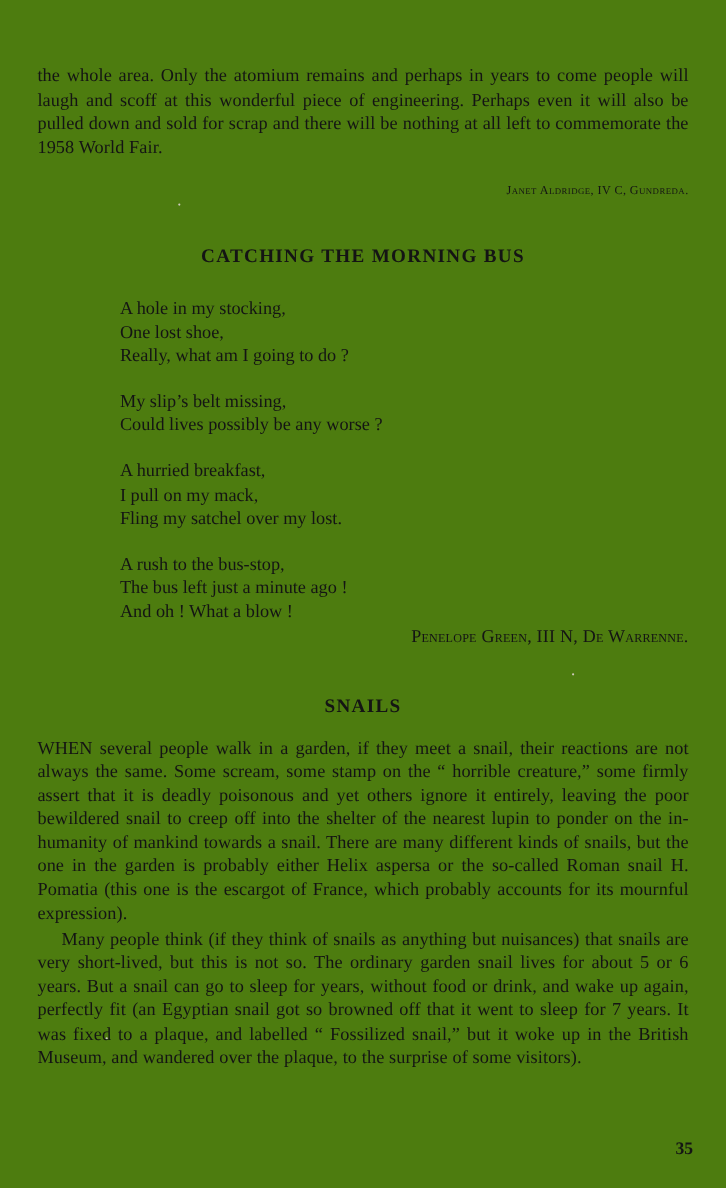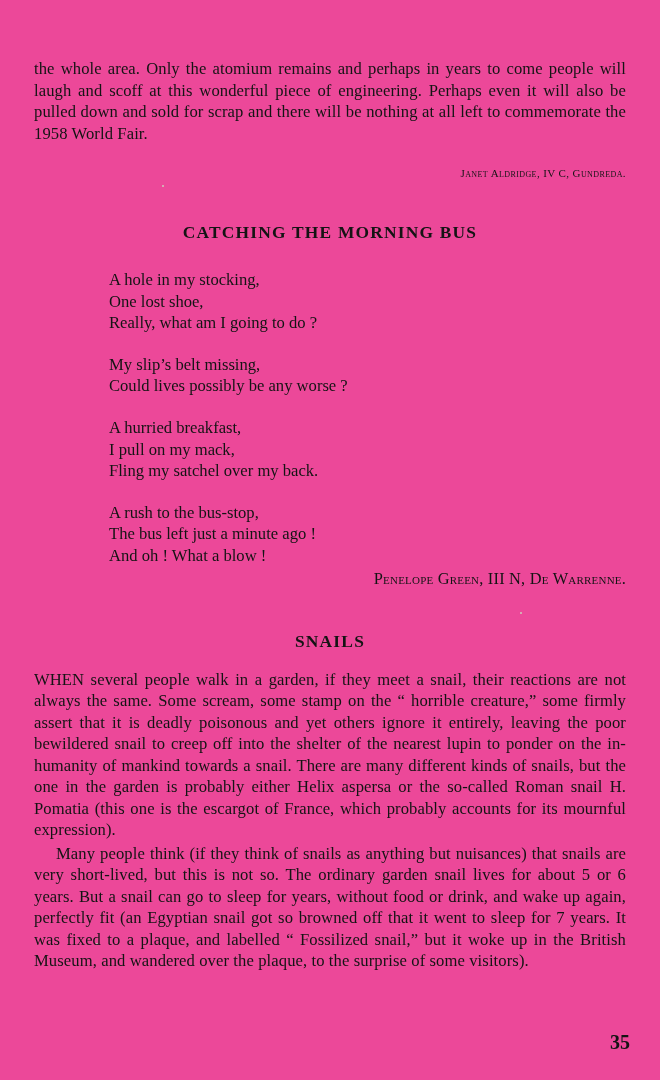--- a/index.html
+++ b/index.html
@@ -13,21 +13,21 @@
     font-family: "Liberation Serif", serif;
     color: #141414;
     position: relative;
     overflow: hidden;
   }
   .page {
     position: absolute;
     left: 0; top: 0;
     width: 660px;
     height: 1080px;
-    background: #ec4899;
+    background: #4d7c0f;
   }
   .content {
     position: absolute;
     left: 34px;
     top: 58px;
     width: 592px;
   }
   p.body-text {
     margin: 0;
     font-size: 16.6px;
@@ -94,21 +94,21 @@
   }
   .snails-para + .snails-para {
     margin-top: 2px;
   }
   .page-number {
     position: absolute;
     right: 30px;
     bottom: 26px;
     font-family: "Liberation Serif", serif;
     font-weight: bold;
-    font-size: 20px;
+    font-size: 16px;
   }
   .spot {
     position: absolute;
     width: 2px;
     height: 2px;
     background: #cfcabc;
     border-radius: 50%;
   }
 </style>
 </head>
@@ -136,21 +136,21 @@
         <div>One lost shoe,</div>
         <div>Really, what am I going to do ?</div>
       </div>
       <div class="stanza">
         <div>My slip’s belt missing,</div>
         <div>Could lives possibly be any worse ?</div>
       </div>
       <div class="stanza">
         <div>A hurried breakfast,</div>
         <div>I pull on my mack,</div>
-        <div>Fling my satchel over my back.</div>
+        <div>Fling my satchel over my lost.</div>
       </div>
       <div class="stanza">
         <div>A rush to the bus-stop,</div>
         <div>The bus left just a minute ago !</div>
         <div>And oh ! What a blow !</div>
       </div>
     </div>
 
     <p class="poem-byline smallcaps">Penelope Green, III N, De Warrenne.</p>
 

